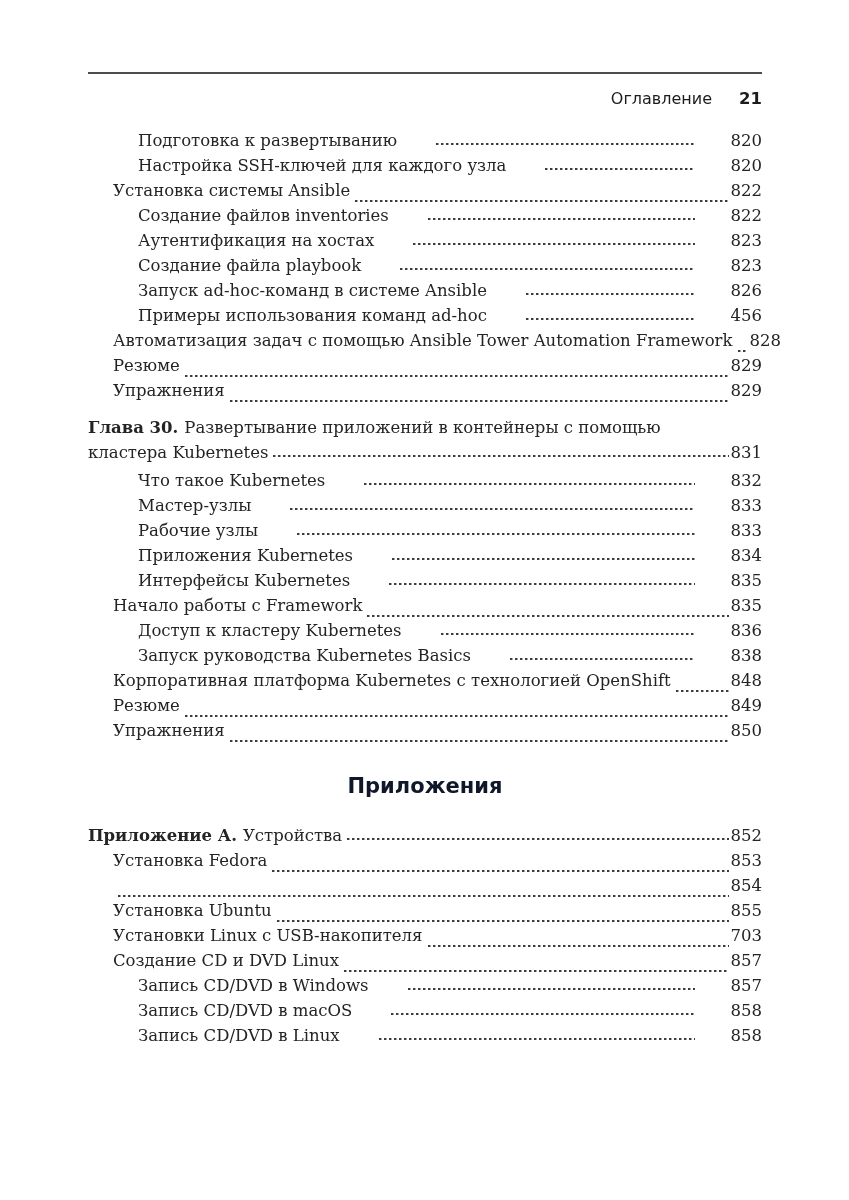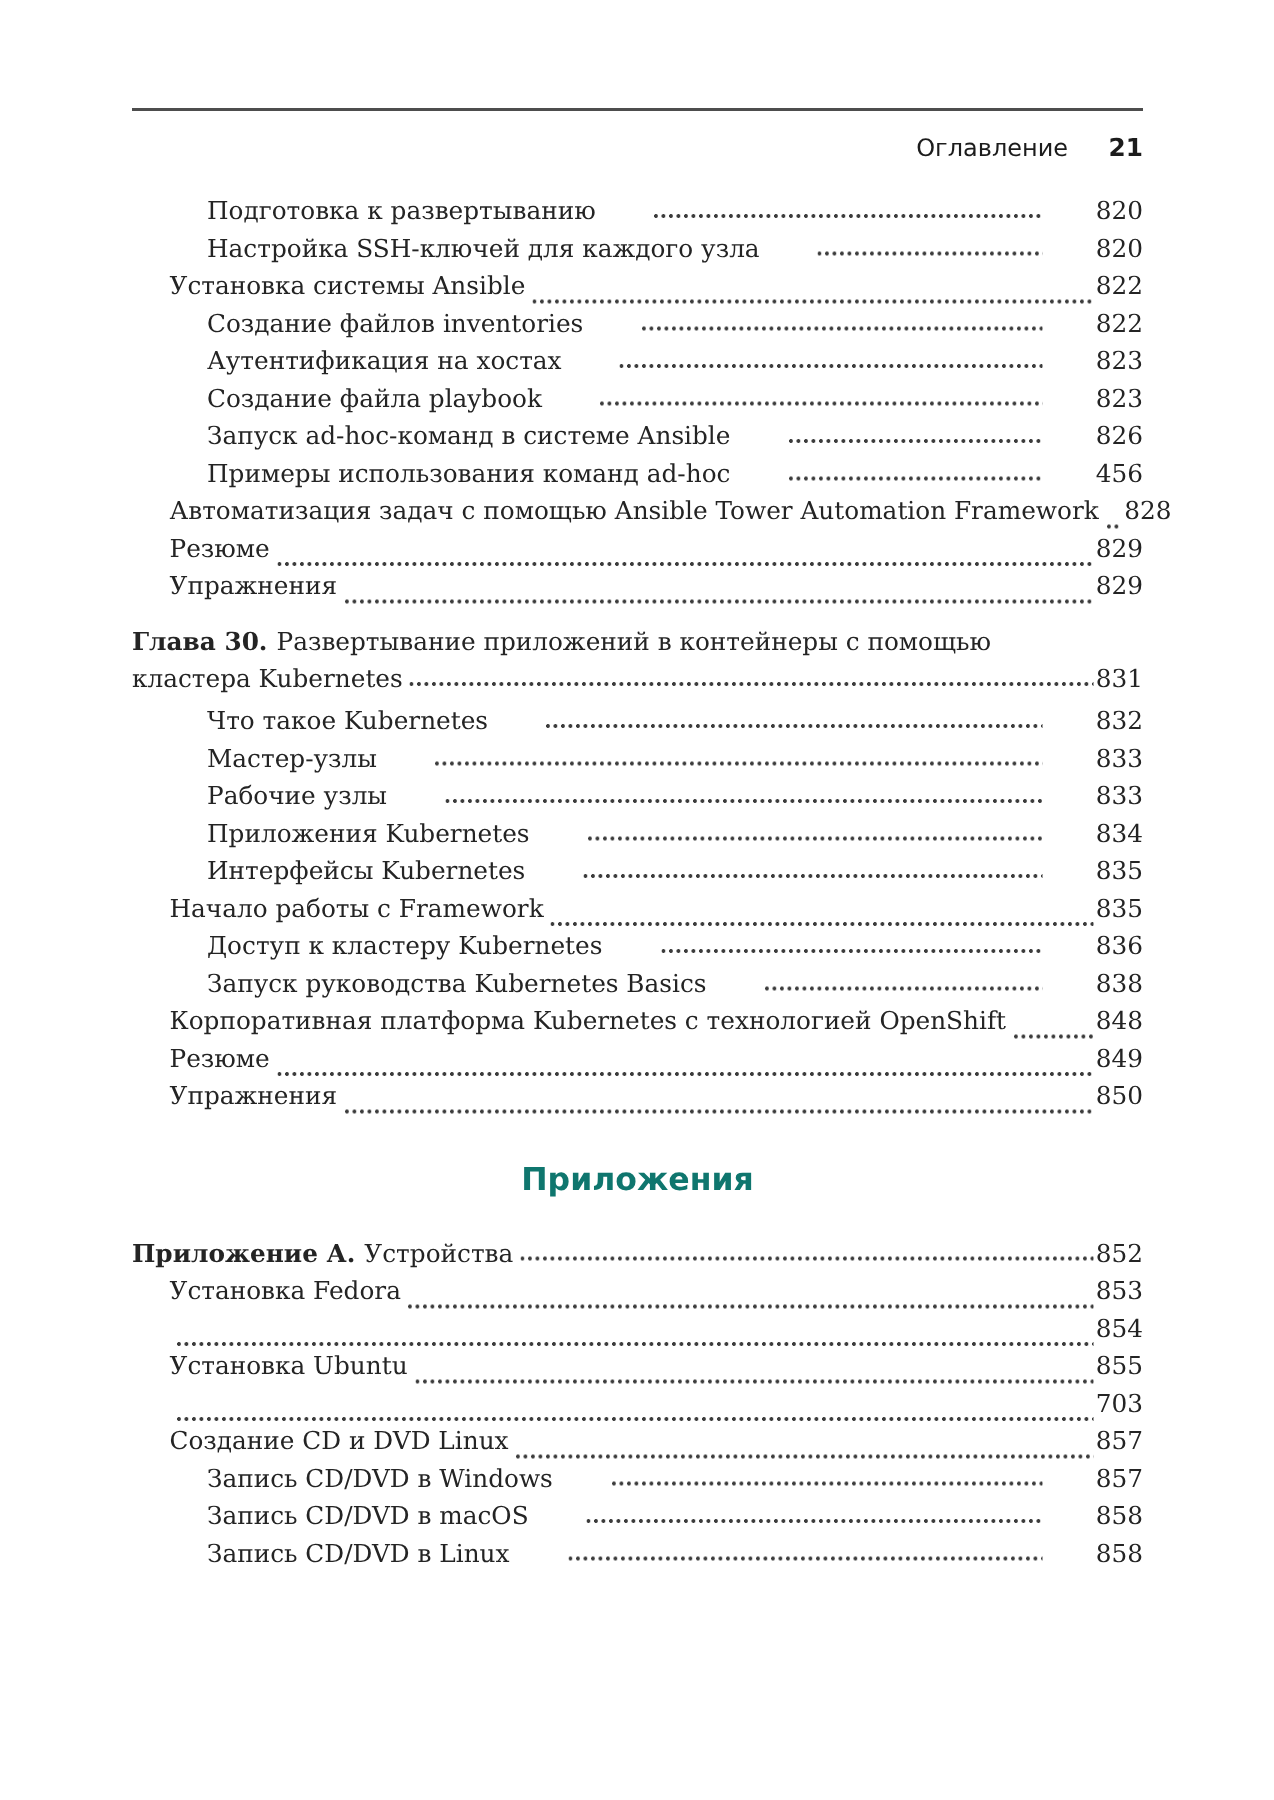--- a/index.html
+++ b/index.html
@@ -52,21 +52,21 @@
   .toc-page { flex: 0 0 auto; }
 
   .chapter-block { margin-top: 12px; margin-bottom: 3px; }
 
   .part-heading {
     margin-top: 29px; margin-bottom: 23px;
     text-align: center;
     font-family: "DejaVu Sans", sans-serif;
     font-weight: bold;
     font-size: 21px; line-height: 28px;
-    color: #0f766e;
+    color: #0f172a;
   }
 </style>
 </head>
 <body>
 
 <div class="page">
   <div class="top-rule"></div>
   <div class="running-head">
     <span class="rh-title">Оглавление</span>
     <span class="rh-num">21</span>
@@ -208,20 +208,21 @@
       <div class="toc-row indent-1">
         <span class="dots"></span>
         <span class="toc-page">854</span>
       </div>
       <div class="toc-row indent-1">
         <span class="toc-label">Установка Ubuntu</span>
         <span class="dots"></span>
         <span class="toc-page">855</span>
       </div>
       <div class="toc-row indent-1">
+        <span class="toc-label">Установки Linux с USB-накопителя</span>
         <span class="dots"></span>
         <span class="toc-page">703</span>
       </div>
       <div class="toc-row indent-1">
         <span class="toc-label">Создание CD и DVD Linux</span>
         <span class="dots"></span>
         <span class="toc-page">857</span>
       </div>
       <div class="toc-row indent-2">
         <span class="toc-label">Запись CD/DVD в Windows</span>

